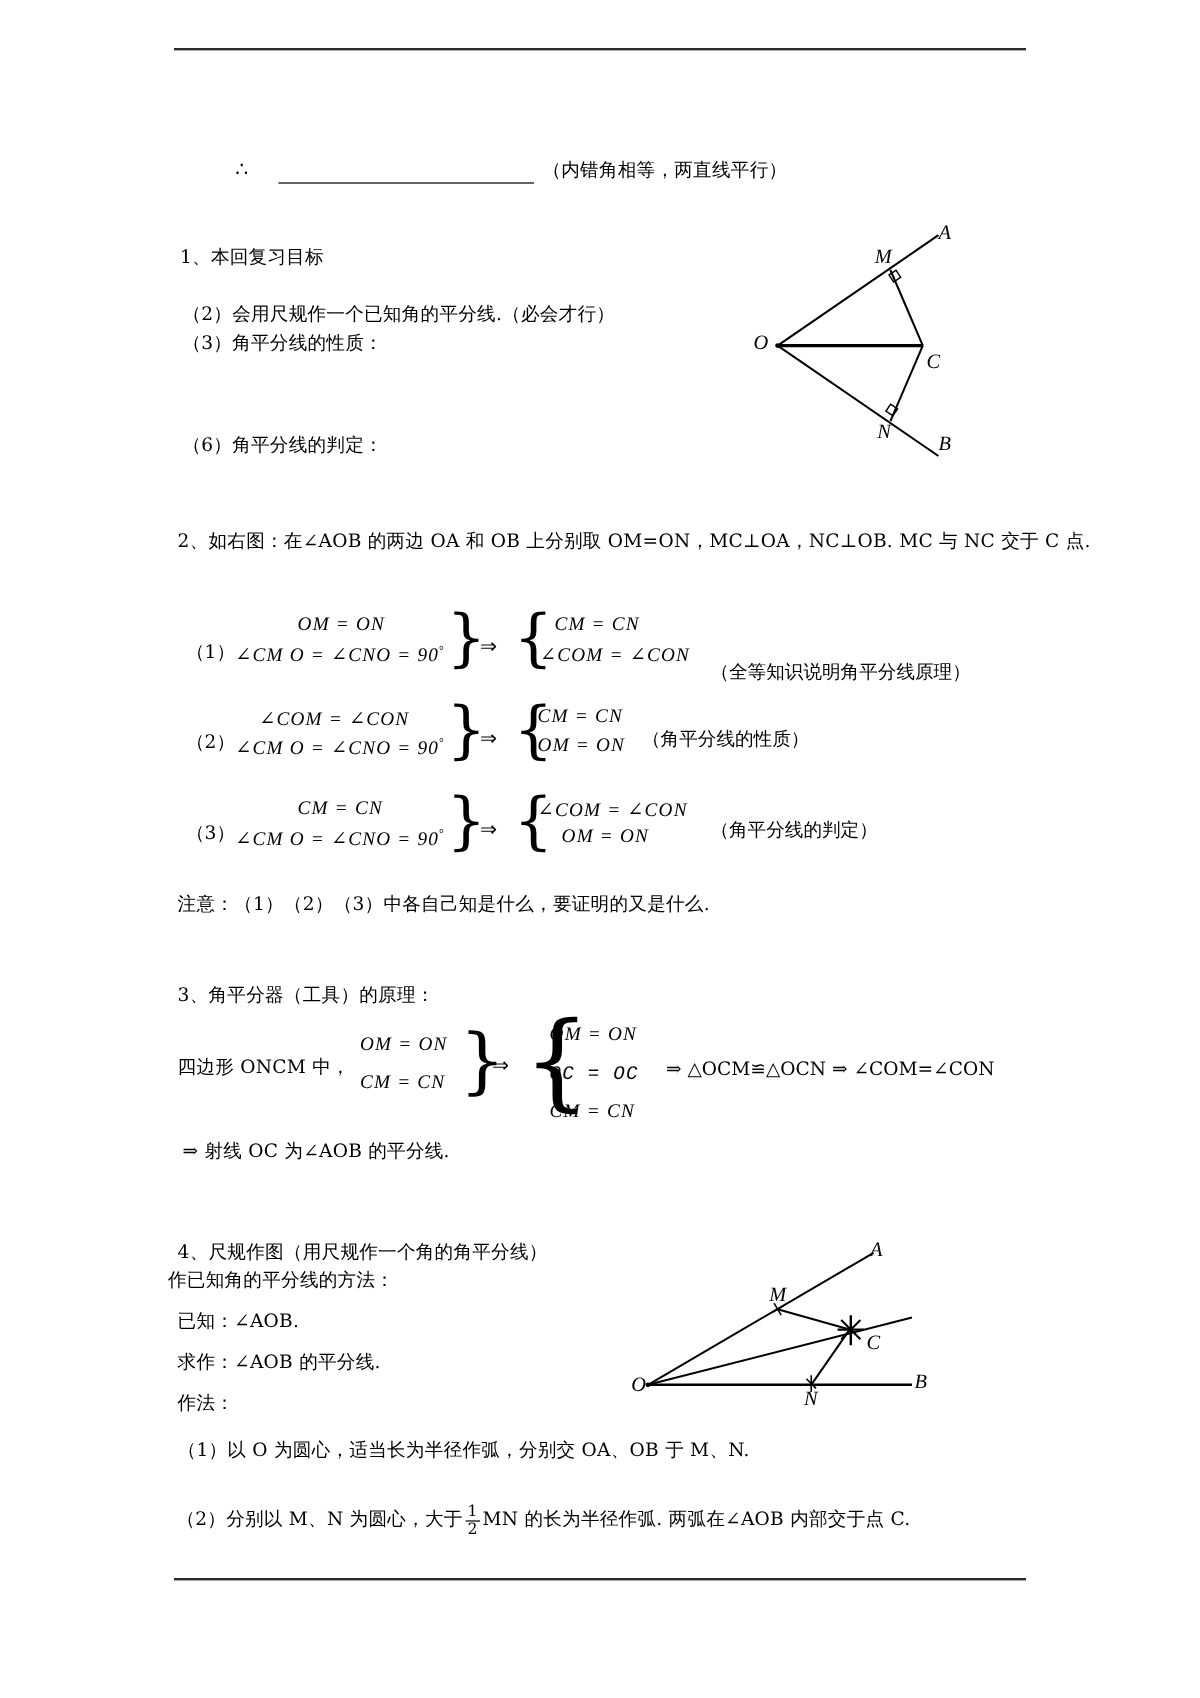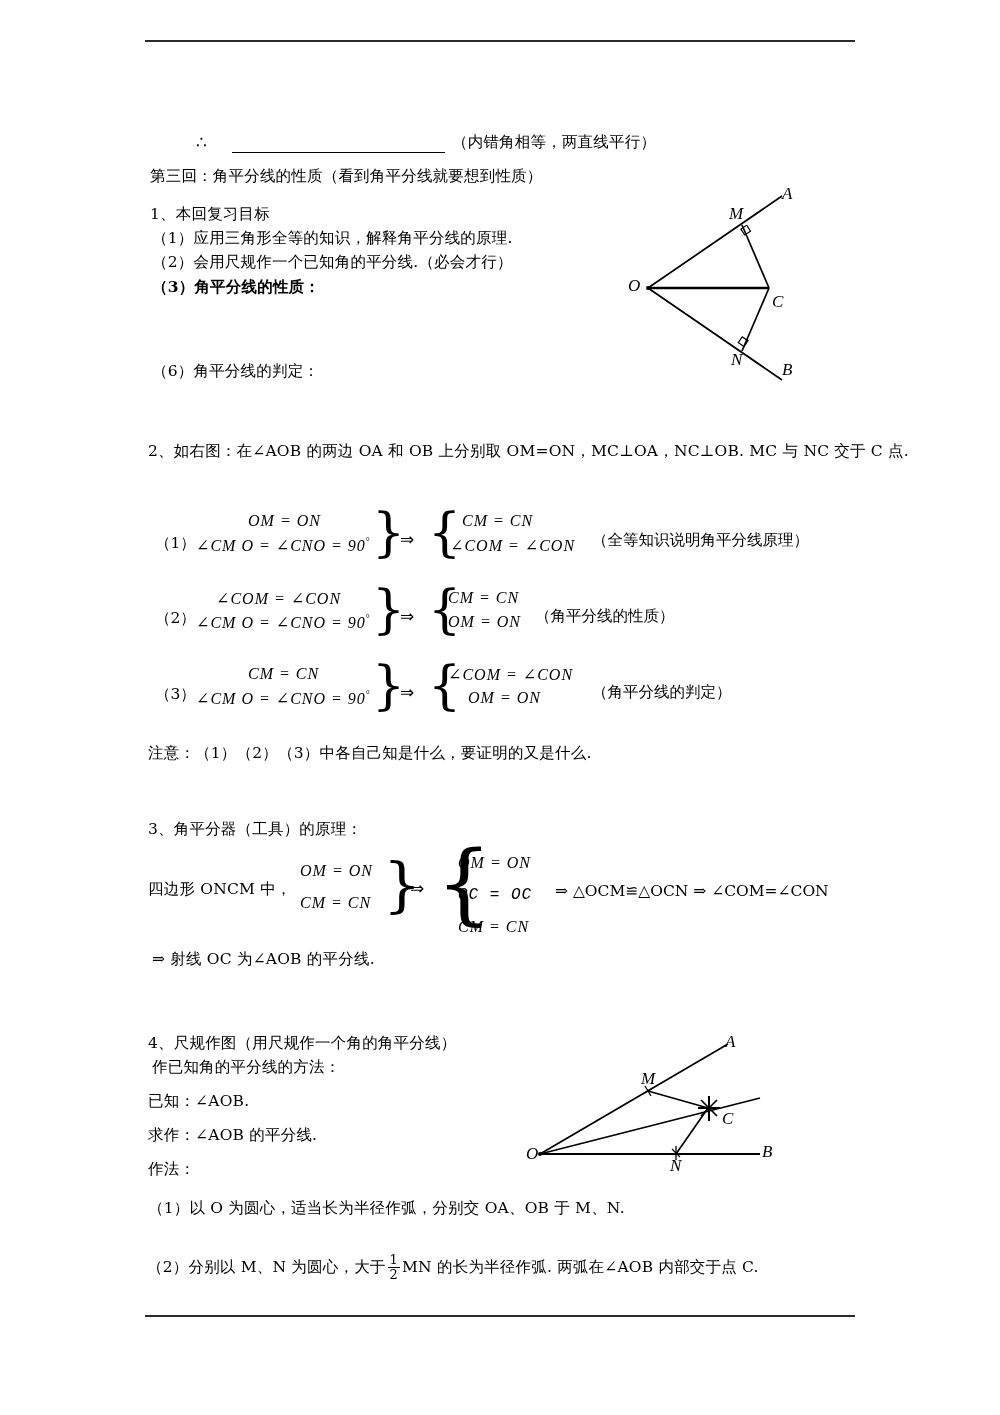--- a/index.html
+++ b/index.html
@@ -102,26 +102,24 @@
 
 <div class="page">
 
   <div class="rule" id="header-rule"></div>
   <div class="rule" id="footer-rule"></div>
 
   <div class="txt cjk" style="left:196px; top:130px; font-size:17px;">∴</div>
   <div class="blank-line" style="left:232px; top:152px; width:213px;"></div>
   <div class="txt cjk" style="left:452px; top:131px;">（内错角相等，两直线平行）</div>
 
-  <div class="txt cjk" style="left:150px; top:165px;">第三回：角平分线的性质（看到角平分线就要想到性质）</div>
 
   <div class="txt cjk" style="left:150px; top:203px;">1、本回复习目标</div>
-  <div class="txt cjk" style="left:152px; top:227px;">（1）应用三角形全等的知识，解释角平分线的原理.</div>
   <div class="txt cjk" style="left:152px; top:251px;">（2）会用尺规作一个已知角的平分线.（必会才行）</div>
-  <div class="txt cjk" style="left:152px; top:275px;font-weight:bold;">（3）角平分线的性质：</div>
+  <div class="txt cjk" style="left:152px; top:275px;">（3）角平分线的性质：</div>
   <div class="txt cjk" style="left:152px; top:360px;">（6）角平分线的判定：</div>
 
   <div class="diagram" style="left:630px; top:188px;">
     <svg width="175" height="196" viewBox="0 0 175 196">
 
       <line x1="18" y1="100" x2="152" y2="8" stroke="#000" stroke-width="1.7"></line>
 
       <line x1="18" y1="100" x2="152" y2="192" stroke="#000" stroke-width="1.7"></line>
 
       <line x1="18" y1="100" x2="139" y2="100" stroke="#000" stroke-width="2.6"></line>
@@ -147,21 +145,21 @@
 
   <div>
     <div class="idx" style="left:155px; top:533px;">（1）</div>
     <div class="math mrow" style="left:248px; top:512px;">OM  = ON</div>
     <div class="math mrow" style="left:196px; top:536px;"><span>∠CM O = ∠CNO = 90</span><span class="deg">°</span></div>
     <div class="brace" style="left:372px; top:506px; font-size:52px;">}</div>
     <div class="arrow" style="left:400px; top:529px;">⇒</div>
     <div class="brace" style="left:428px; top:506px; font-size:52px;">{</div>
     <div class="math mrow" style="left:462px; top:512px;">CM  = CN</div>
     <div class="math mrow" style="left:450px; top:536px;">∠COM  = ∠CON</div>
-    <div class="note" style="left:592px; top:530px;">（全等知识说明角平分线原理）</div>
+    <div class="note" style="left:592px; top:550px;">（全等知识说明角平分线原理）</div>
   </div>
 
   <div>
     <div class="idx" style="left:155px; top:608px;">（2）</div>
     <div class="math mrow" style="left:216px; top:589px;">∠COM  = ∠CON</div>
     <div class="math mrow" style="left:196px; top:613px;"><span>∠CM O = ∠CNO = 90</span><span class="deg">°</span></div>
     <div class="brace" style="left:372px; top:583px; font-size:52px;">}</div>
     <div class="arrow" style="left:400px; top:606px;">⇒</div>
     <div class="brace" style="left:428px; top:583px; font-size:52px;">{</div>
     <div class="math mrow" style="left:448px; top:589px;">CM  = CN</div>
@@ -194,21 +192,21 @@
     <div class="brace" style="left:436px; top:840px; font-size:88px;">{</div>
     <div class="math mrow" style="left:458px; top:854px;">OM  = ON</div>
     <div class="math mrow" style="left:458px; top:886px;font-family:Liberation Mono, monospace;">OC = OC</div>
     <div class="math mrow" style="left:458px; top:918px;">CM  = CN</div>
     <div class="note" style="left:555px; top:882px;">⇒ △OCM≌△OCN ⇒ ∠COM=∠CON</div>
   </div>
 
   <div class="txt cjk" style="left:152px; top:948px;text-align:right;">⇒ 射线 OC 为∠AOB 的平分线.</div>
 
   <div class="txt cjk" style="left:148px; top:1032px;">4、尺规作图（用尺规作一个角的角平分线）</div>
-  <div class="txt cjk" style="left:152px; top:1056px;text-align:right;">作已知角的平分线的方法：</div>
+  <div class="txt cjk" style="left:140px; top:1056px;text-align:right;">作已知角的平分线的方法：</div>
   <div class="txt cjk" style="left:148px; top:1090px;">已知：∠AOB.</div>
   <div class="txt cjk" style="left:148px; top:1124px;">求作：∠AOB 的平分线.</div>
   <div class="txt cjk" style="left:148px; top:1158px;">作法：</div>
 
   <div class="diagram" style="left:528px; top:1036px;">
     <svg width="250" height="140" viewBox="0 0 250 140">
 
       <line x1="12" y1="118" x2="200" y2="8" stroke="#000" stroke-width="1.7"></line>
 
       <line x1="12" y1="118" x2="232" y2="118" stroke="#000" stroke-width="2.2"></line>

